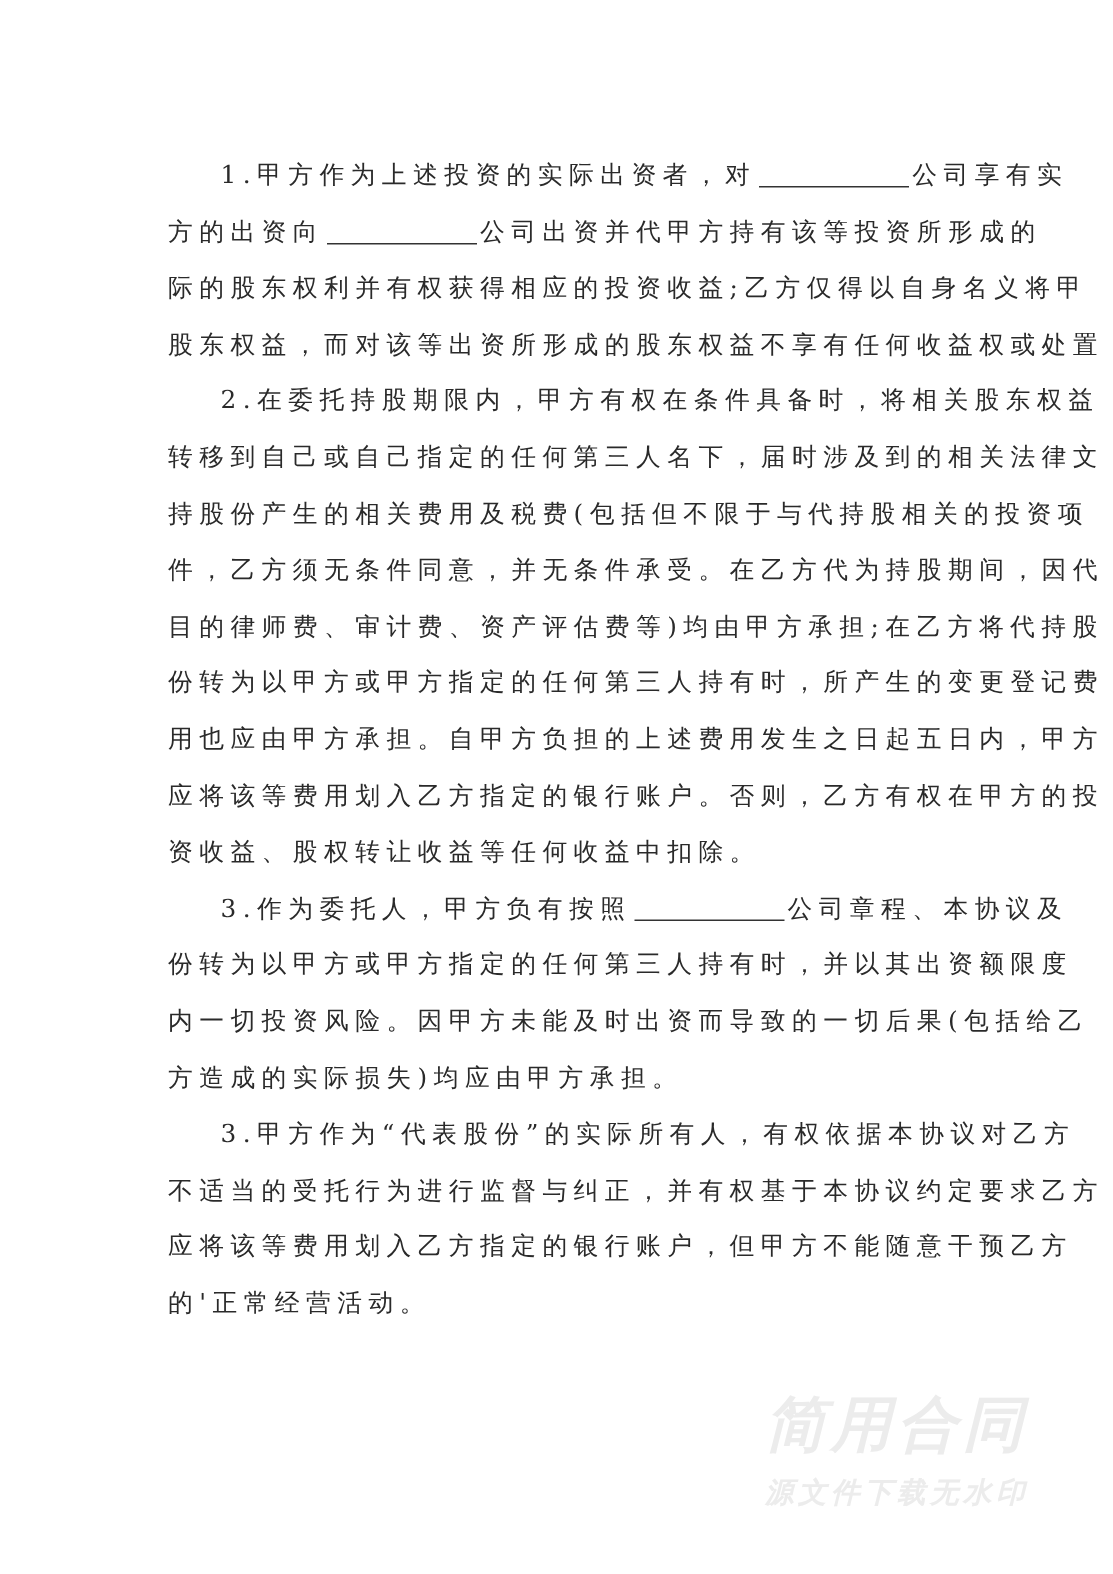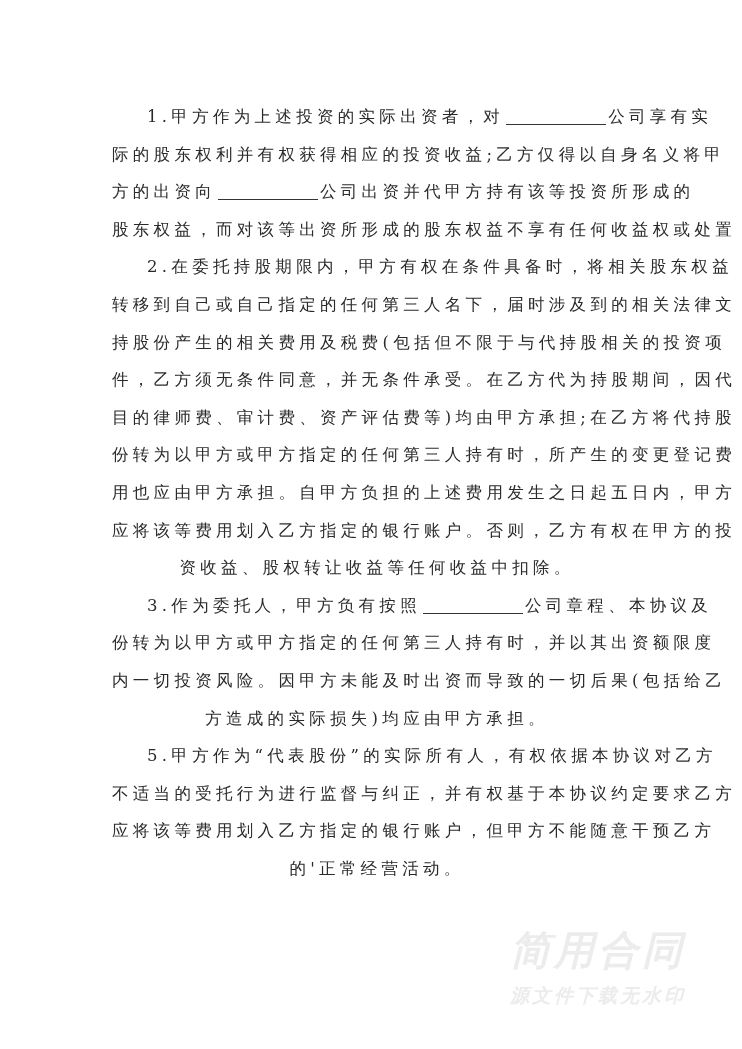--- a/index.html
+++ b/index.html
@@ -12,21 +12,21 @@
     position: absolute; left: 112px; top: 90px; width: 530px;
     font-family: "DejaVu Serif", "Liberation Serif", serif;
     color: #2a2a2a;
   }
   .para { margin: 0; }
   .line {
     display: block; height: 37.6px; line-height: 37.6px;
     font-size: 16.5px; letter-spacing: 4.3px; white-space: nowrap;
   }
   .line.indent { padding-left: 35px; }
-  .para + .para { margin-top: 0; text-align: center; }
+  .para + .para { margin-top: 0; }
   .blank {
     display: inline-block; width: 100px; height: 1px;
     border-bottom: 1.3px solid #333; vertical-align: -3px;
     margin: 0 2px;
   }
   .watermark {
     position: absolute; left: 510px; top: 918px; width: 200px;
     font-family: "DejaVu Sans", "Liberation Sans", sans-serif;
     color: #ececec; font-style: italic; font-weight: bold;
     text-align: left;
@@ -37,24 +37,24 @@
 </head>
 <body>
 
 <div class="page">
   <div class="doc">
 
     <div class="para">
       <span class="line indent">
         <span>1.甲方作为上述投资的实际出资者，对</span><span class="blank"></span><span>公司享有实</span>
       </span>
-      <span class="line">际的股东权利并有权获得相应的投资收益;乙方仅得以自身名义将甲</span>
       <span class="line">
         <span>方的出资向</span><span class="blank"></span><span>公司出资并代甲方持有该等投资所形成的</span>
       </span>
+      <span class="line">际的股东权利并有权获得相应的投资收益;乙方仅得以自身名义将甲</span>
       <span class="line">股东权益，而对该等出资所形成的股东权益不享有任何收益权或处置</span>
     </div>
 
     <div class="para">
       <span class="line indent">2.在委托持股期限内，甲方有权在条件具备时，将相关股东权益</span>
       <span class="line">转移到自己或自己指定的任何第三人名下，届时涉及到的相关法律文</span>
       <span class="line">持股份产生的相关费用及税费(包括但不限于与代持股相关的投资项</span>
       <span class="line">件，乙方须无条件同意，并无条件承受。在乙方代为持股期间，因代</span>
       <span class="line">目的律师费、审计费、资产评估费等)均由甲方承担;在乙方将代持股</span>
       <span class="line">份转为以甲方或甲方指定的任何第三人持有时，所产生的变更登记费</span>
@@ -66,21 +66,21 @@
     <div class="para">
       <span class="line indent">
         <span>3.作为委托人，甲方负有按照</span><span class="blank"></span><span>公司章程、本协议及</span>
       </span>
       <span class="line">份转为以甲方或甲方指定的任何第三人持有时，并以其出资额限度</span>
       <span class="line">内一切投资风险。因甲方未能及时出资而导致的一切后果(包括给乙</span>
       <span class="line">方造成的实际损失)均应由甲方承担。</span>
     </div>
 
     <div class="para">
-      <span class="line indent">5.甲方作为“代表股份”的实际所有人，有权依据本协议对乙方</span>
+      <span class="line indent">3.甲方作为“代表股份”的实际所有人，有权依据本协议对乙方</span>
       <span class="line">不适当的受托行为进行监督与纠正，并有权基于本协议约定要求乙方</span>
       <span class="line">应将该等费用划入乙方指定的银行账户，但甲方不能随意干预乙方</span>
       <span class="line">的'正常经营活动。</span>
     </div>
 
   </div>
 
   <div class="watermark">
     <div class="wm-title">简用合同</div>
     <div class="wm-sub">源文件下载无水印</div>

